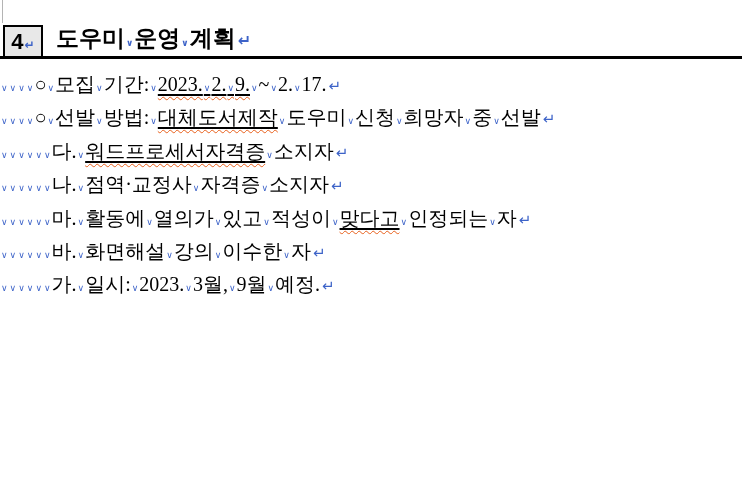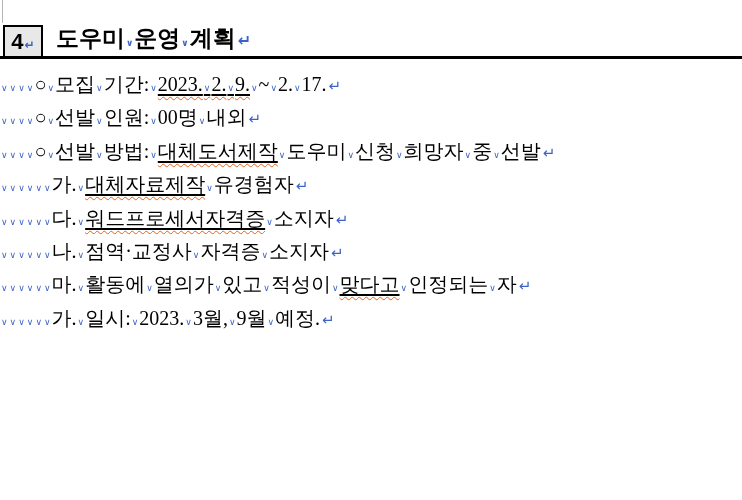--- a/index.html
+++ b/index.html
@@ -75,22 +75,21 @@
     <span>4</span>
     <span class="ret">↵</span>
   </div>
 
   <div class="doc-title"><span>도우미<span class="sp">∨</span>운영<span class="sp">∨</span>계획</span><span class="ret">↵</span></div>
 
   <div class="heading-rule"></div>
 
   <div class="doc-body">
     <div class="doc-line"><span class="sp">∨</span><span class="sp">∨</span><span class="sp">∨</span><span class="sp">∨</span><span>○<span class="sp">∨</span>모집<span class="sp">∨</span>기간:<span class="sp">∨</span></span><span class="u"><span class="wavy">2023.<span class="sp">∨</span>2.<span class="sp">∨</span>9.</span></span><span><span class="sp">∨</span>~<span class="sp">∨</span>2.<span class="sp">∨</span>17.</span><span class="ret">↵</span></div>
-    <div class="doc-line"><span class="sp">∨</span><span class="sp">∨</span><span class="sp">∨</span><span class="sp">∨</span><span>○<span class="sp">∨</span>선발<span class="sp">∨</span>인원:<span class="sp">∨</span>00명<span class="sp">∨</span>내외</span><span class="ret">↵</span></div>
     <div class="doc-line"><span class="sp">∨</span><span class="sp">∨</span><span class="sp">∨</span><span class="sp">∨</span><span>○<span class="sp">∨</span>선발<span class="sp">∨</span>방법:<span class="sp">∨</span></span><span class="u"><span class="wavy">대체도서제작</span></span><span><span class="sp">∨</span>도우미<span class="sp">∨</span>신청<span class="sp">∨</span>희망자<span class="sp">∨</span>중<span class="sp">∨</span>선발</span><span class="ret">↵</span></div>
-    <div class="doc-line"><span class="sp">∨</span><span class="sp">∨</span><span class="sp">∨</span><span class="sp">∨</span><span class="sp">∨</span><span class="sp">∨</span><span>가.<span class="sp">∨</span></span><span class="u"><span class="wavy">대체자료제작</span></span><span><span class="sp">∨</span>유경험자</span><span class="ret">↵</span></div>
     <div class="doc-line"><span class="sp">∨</span><span class="sp">∨</span><span class="sp">∨</span><span class="sp">∨</span><span class="sp">∨</span><span class="sp">∨</span><span>다.<span class="sp">∨</span></span><span class="u"><span class="wavy">워드프로세서자격증</span></span><span><span class="sp">∨</span>소지자</span><span class="ret">↵</span></div>
     <div class="doc-line"><span class="sp">∨</span><span class="sp">∨</span><span class="sp">∨</span><span class="sp">∨</span><span class="sp">∨</span><span class="sp">∨</span><span>나.<span class="sp">∨</span>점역·교정사<span class="sp">∨</span>자격증<span class="sp">∨</span>소지자</span><span class="ret">↵</span></div>
     <div class="doc-line"><span class="sp">∨</span><span class="sp">∨</span><span class="sp">∨</span><span class="sp">∨</span><span class="sp">∨</span><span class="sp">∨</span><span>마.<span class="sp">∨</span>활동에<span class="sp">∨</span>열의가<span class="sp">∨</span>있고<span class="sp">∨</span>적성이<span class="sp">∨</span></span><span class="u"><span class="wavy">맞다고</span></span><span><span class="sp">∨</span>인정되는<span class="sp">∨</span>자</span><span class="ret">↵</span></div>
+    <div class="doc-line"><span class="sp">∨</span><span class="sp">∨</span><span class="sp">∨</span><span class="sp">∨</span><span class="sp">∨</span><span class="sp">∨</span><span>바.<span class="sp">∨</span>화면해설<span class="sp">∨</span>강의<span class="sp">∨</span>이수한<span class="sp">∨</span>자</span><span class="ret">↵</span></div>
     <div class="doc-line"><span class="sp">∨</span><span class="sp">∨</span><span class="sp">∨</span><span class="sp">∨</span><span class="sp">∨</span><span class="sp">∨</span><span>가.<span class="sp">∨</span>일시:<span class="sp">∨</span>2023.<span class="sp">∨</span>3월,<span class="sp">∨</span>9월<span class="sp">∨</span>예정.</span><span class="ret">↵</span></div>
   </div>
 
 </div>
 
 </body></html>

